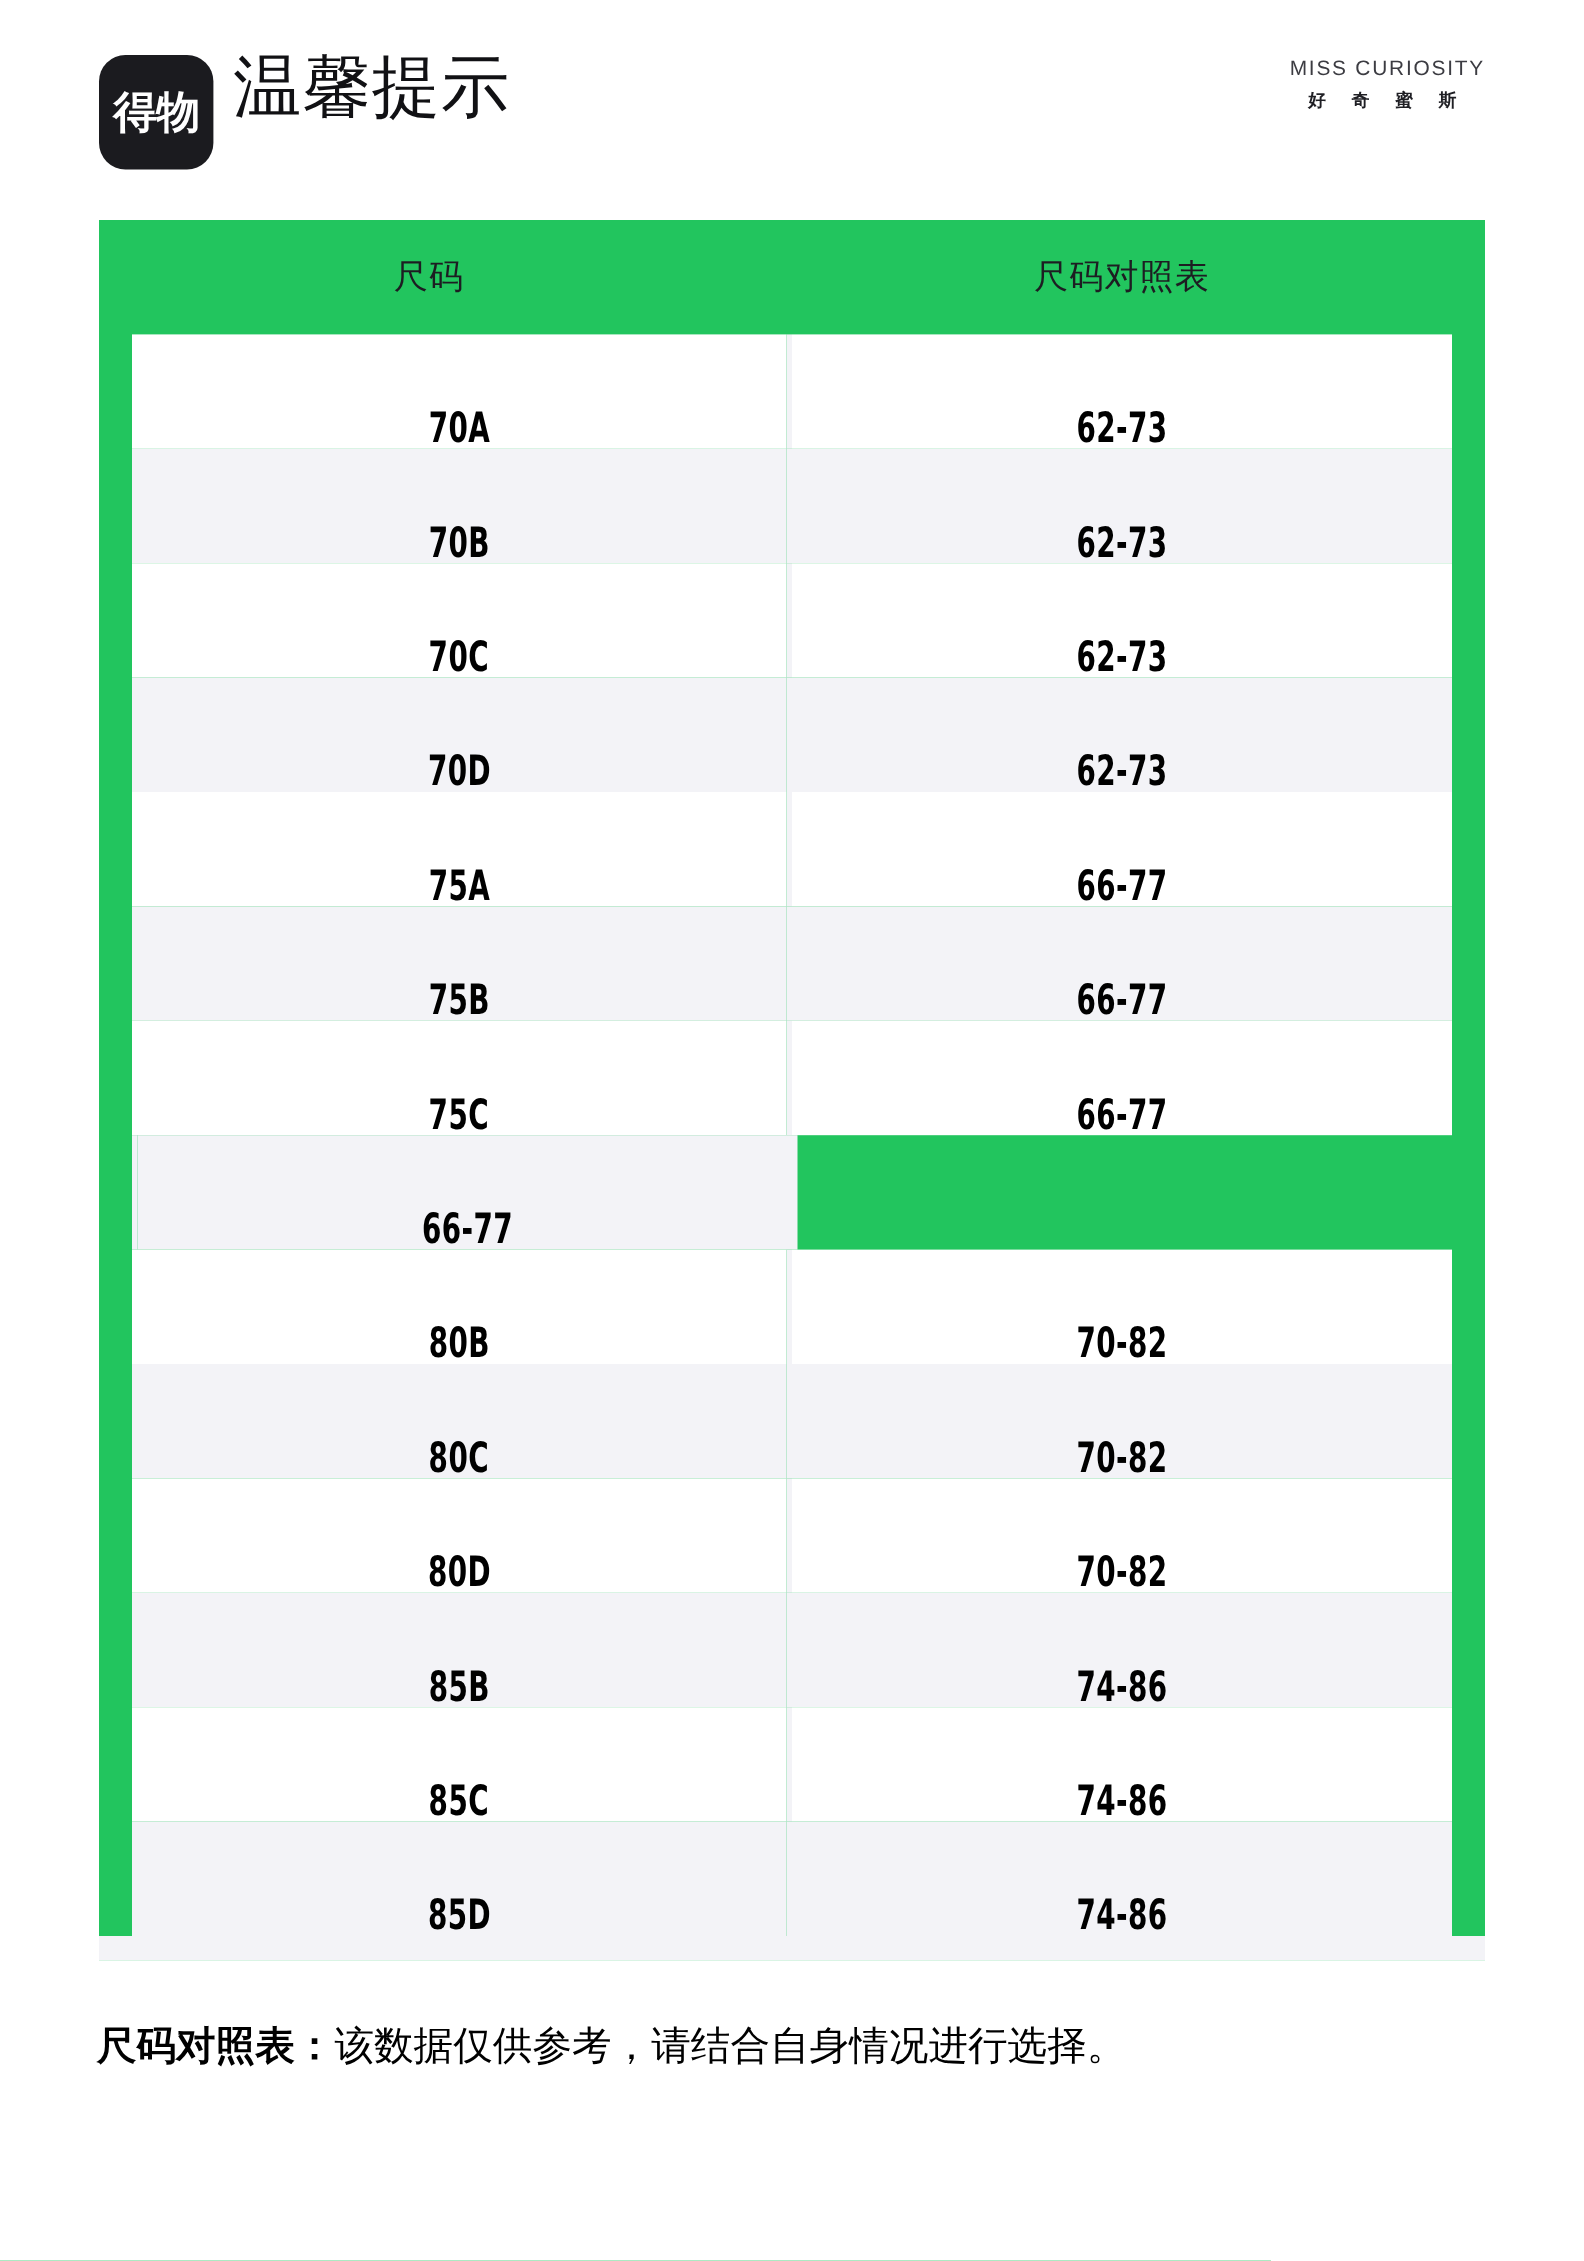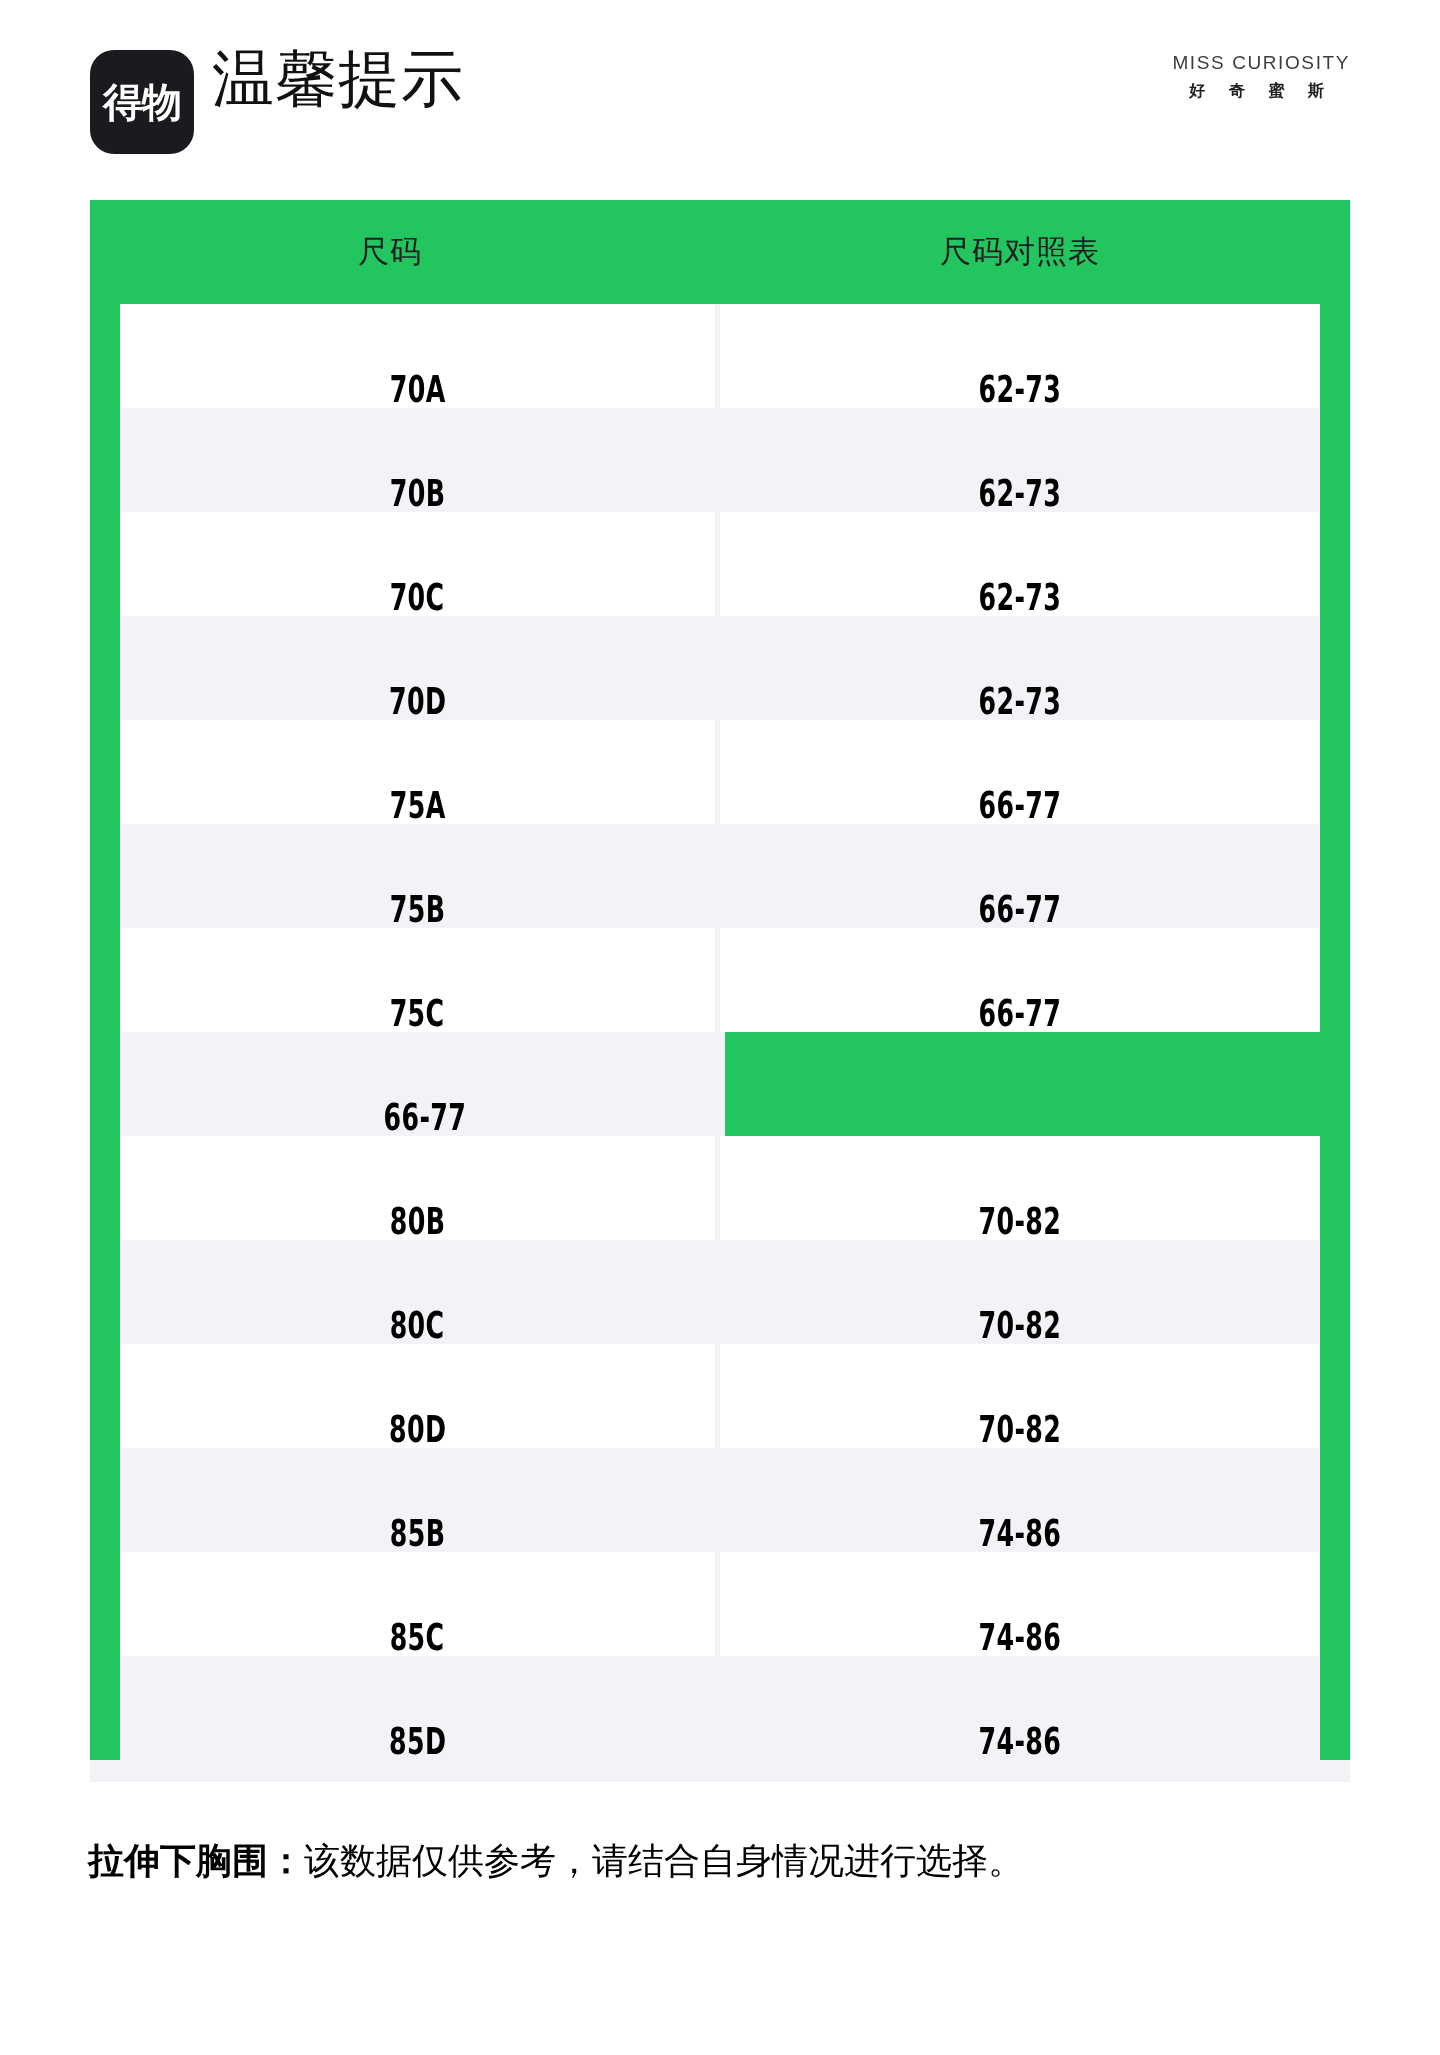--- a/index.html
+++ b/index.html
@@ -325,16 +325,16 @@
           <div class="cell-sep"></div>
           <div class="cell cell-b">
             <span class="cell-text">74-86</span>
           </div>
         </div>
       </div>
     <div class="panel-tail"></div>
   </div>
 
   <div class="footer-note">
-    <span class="footer-label">拉伸下胸围：</span><span class="footer-body">该数据仅供参考，请结合自身情况进行选择。</span>
+    <span class="footer-label">尺码对照表：</span><span class="footer-body">该数据仅供参考，请结合自身情况进行选择。</span>
   </div>
 
 </div>
 
 </body></html>

